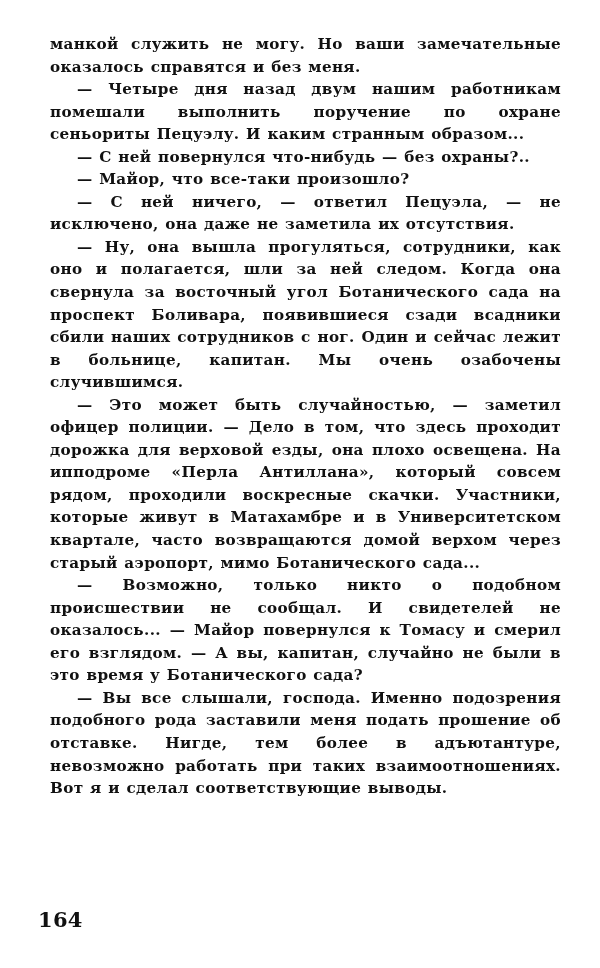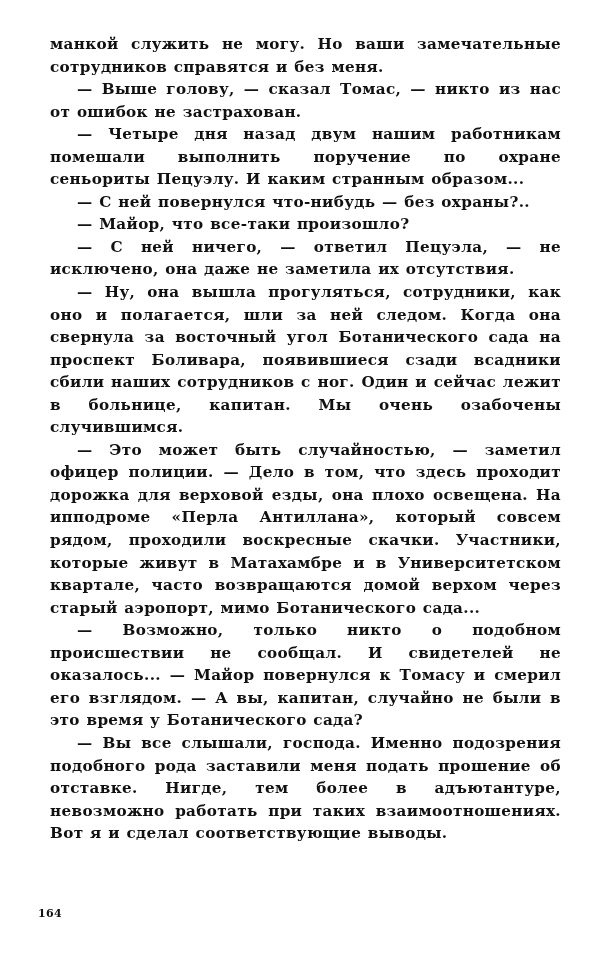--- a/index.html
+++ b/index.html
@@ -35,32 +35,31 @@
       text-indent: 27px;
     }
     .text-block p.cont {
       text-indent: 0;
     }
     .page-number {
       position: absolute;
       left: 38px;
       top: 907px;
       font-family: "DejaVu Serif", "Liberation Serif", serif;
-      font-size: 11px;
+      font-size: 21px;
       font-weight: 700;
       letter-spacing: 0.3px;
     }
   </style>
 </head>
 <body>
 
 <div class="page">
   <div class="text-block">
-    <p class="cont">манкой служить не могу. Но ваши замечательные сотрудников справятся и без меня.</p>
-    <p>— Выше голову, — сказал Томас, — никто из нас от ошибок не застрахован.</p>
+    <p class="cont">манкой служить не могу. Но ваши замечательные оказалось справятся и без меня.</p>
     <p>— Четыре дня назад двум нашим работникам помешали выполнить поручение по охране сеньориты Пецуэлу. И каким странным образом...</p>
     <p>— С ней повернулся что-нибудь — без охраны?..</p>
     <p>— Майор, что все-таки произошло?</p>
     <p>— С ней ничего, — ответил Пецуэла, — не исключено, она даже не заметила их отсутствия.</p>
     <p>— Ну, она вышла прогуляться, сотрудники, как оно и полагается, шли за ней следом. Когда она свернула за восточный угол Ботанического сада на проспект Боливара, появившиеся сзади всадники сбили наших сотрудников с ног. Один и сейчас лежит в больнице, капитан. Мы очень озабочены случившимся.</p>
     <p>— Это может быть случайностью, — заметил офицер полиции. — Дело в том, что здесь проходит дорожка для верховой езды, она плохо освещена. На ипподроме «Перла Антиллана», который совсем рядом, проходили воскресные скачки. Участники, которые живут в Матахамбре и в Университетском квартале, часто возвращаются домой верхом через старый аэропорт, мимо Ботанического сада...</p>
     <p>— Возможно, только никто о подобном происшествии не сообщал. И свидетелей не оказалось... — Майор повернулся к Томасу и смерил его взглядом. — А вы, капитан, случайно не были в это время у Ботанического сада?</p>
     <p>— Вы все слышали, господа. Именно подозрения подобного рода заставили меня подать прошение об отставке. Нигде, тем более в адъютантуре, невозможно работать при таких взаимоотношениях. Вот я и сделал соответствующие выводы.</p>
 
   </div>

